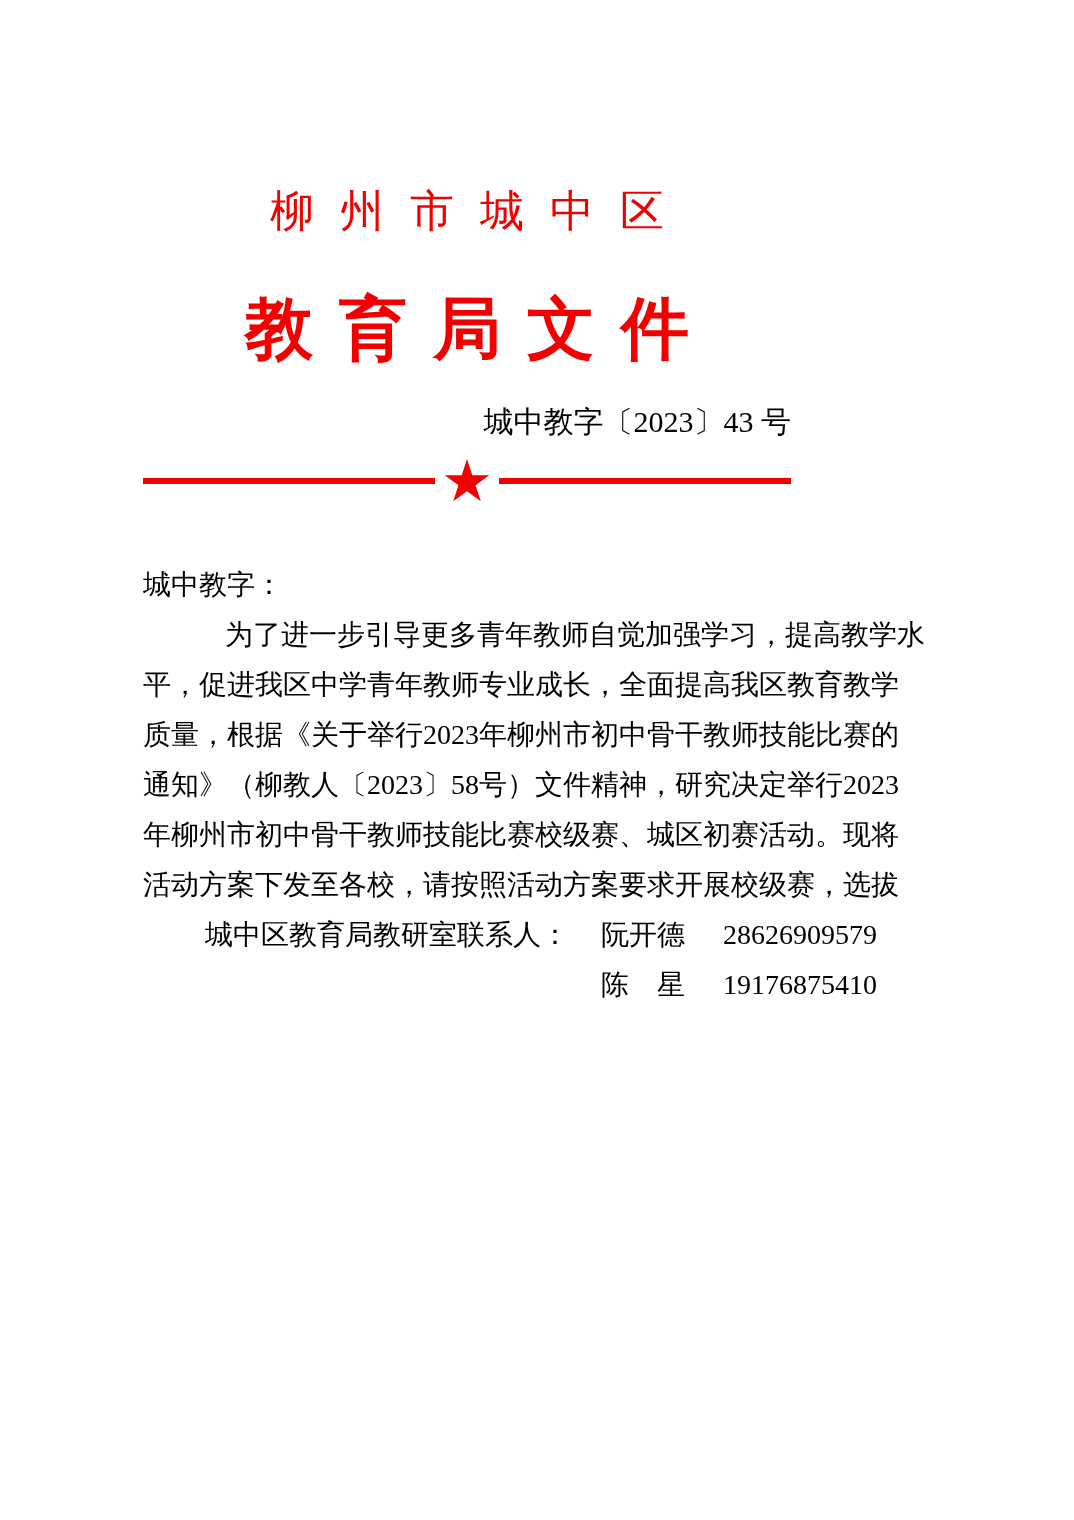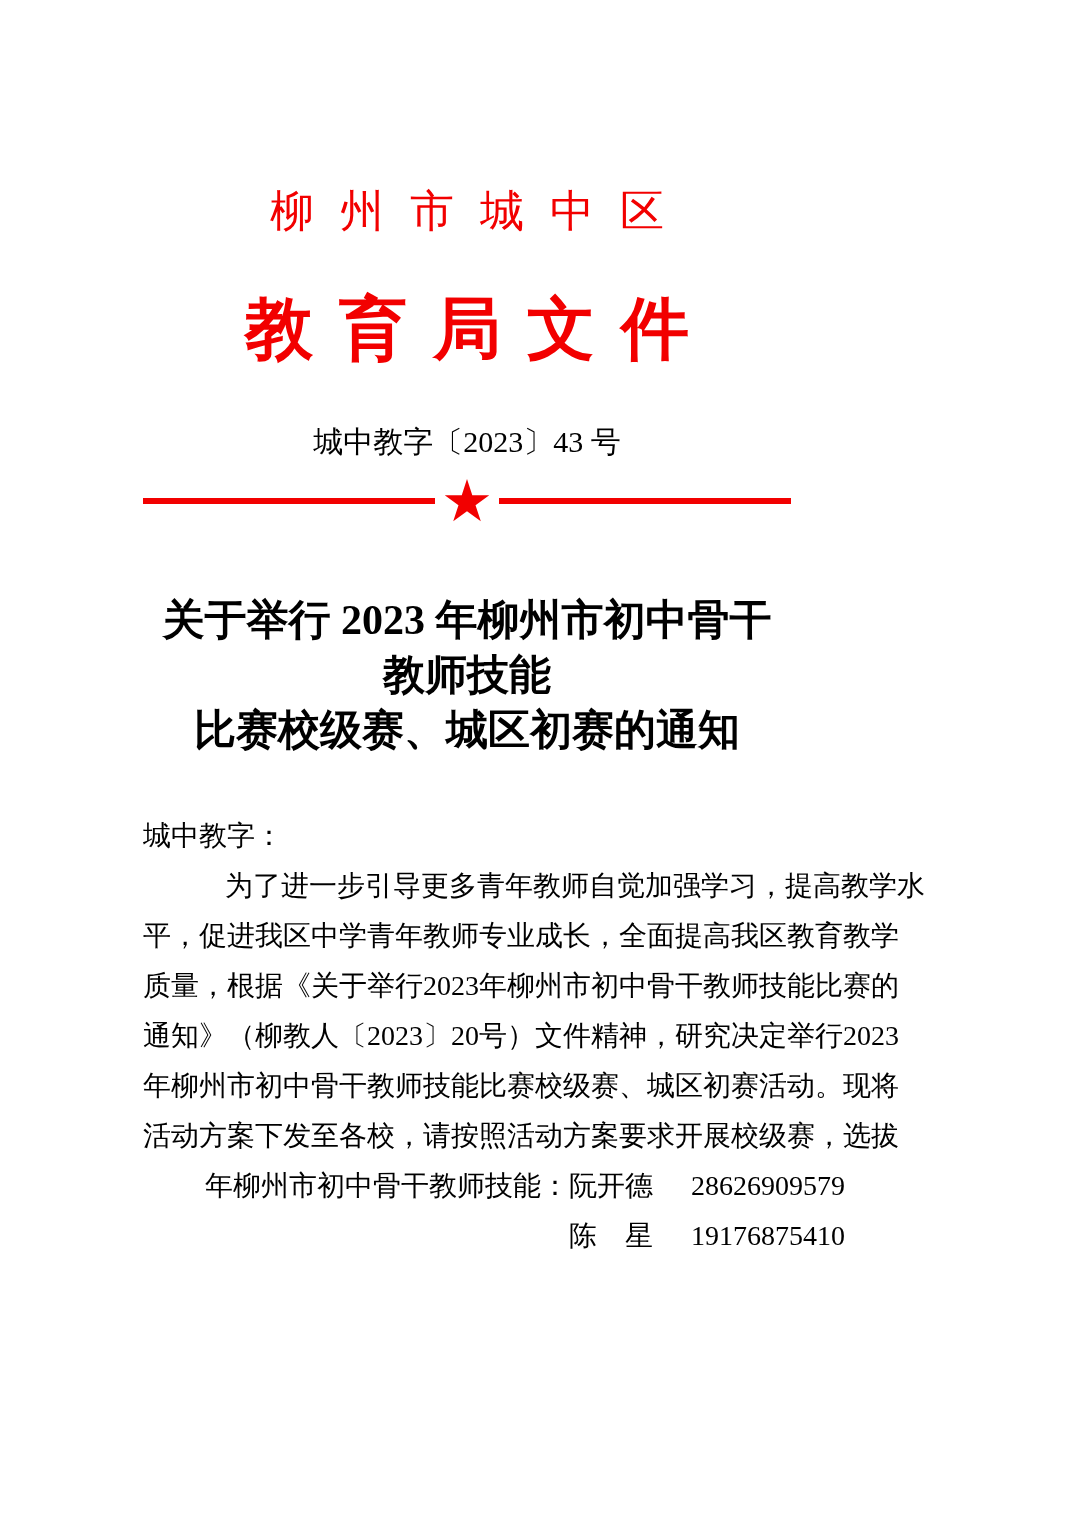--- a/index.html
+++ b/index.html
@@ -25,22 +25,22 @@
     color: var(--red);
     font-size: 68px; line-height: 88px;
     font-weight: bold;
     margin-top: 45px;
     text-align: center;
     letter-spacing: 26px; text-indent: 26px;
     white-space: nowrap;
   }
   .docnum {
     font-size: 30px; line-height: 38px;
-    margin-top: 50px;
-    text-align: center;
+    margin-top: 30px;
+    text-align: right;
   }
   .rule {
     margin-top: 14px;
     height: 52px;
     display: flex; align-items: center;
   }
   .rule .seg { flex: 1; height: 6px; background: var(--red); }
   .rule .star {
     color: var(--red);
     font-size: 58px; line-height: 52px;
@@ -53,44 +53,40 @@
     font-weight: bold;
     text-align: center;
   }
   .bodytext {
     margin-top: 53px;
     font-size: 28px; line-height: 50px;
   }
   [data-justify] { display: flex; justify-content: space-between; }
   .indent { padding-left: 82px; }
   .contact { padding-left: 62px; white-space: nowrap; }
-  .cname { display: inline-block; width: 122px; }
+  .cname { display: inline-block; width: 122px; margin-left: 32px; }
   .ghost { visibility: hidden; }
 </style>
 </head>
 <body>
 
 <div class="page">
 
   <div class="org1">柳州市城中区</div>
 
   <div class="org2">教育局文件</div>
 
   <div class="docnum">城中教字〔2023〕43 号</div>
 
   <div class="rule">
     <div class="seg"></div>
     <div class="star">★</div>
     <div class="seg"></div>
   </div>
 
-  <div class="title">
-    <div>关于举行 2023 年柳州市初中骨干教师技能</div>
-    <div>比赛校级赛、城区初赛的通知</div>
-  </div>
 
   <div class="bodytext">
     <div class="bline">城中教字：</div>
 
     <div class="bline indent" data-justify="">
         <span>为</span>
         <span>了</span>
         <span>进</span>
         <span>一</span>
         <span>步</span>
@@ -176,21 +172,21 @@
         <span>通</span>
         <span>知</span>
         <span>》</span>
         <span>（</span>
         <span>柳</span>
         <span>教</span>
         <span>人</span>
         <span>〔</span>
         <span>2023</span>
         <span>〕</span>
-        <span>20</span>
+        <span>58</span>
         <span>号</span>
         <span>）</span>
         <span>文</span>
         <span>件</span>
         <span>精</span>
         <span>神</span>
         <span>，</span>
         <span>研</span>
         <span>究</span>
         <span>决</span>
@@ -252,20 +248,20 @@
         <span>展</span>
         <span>校</span>
         <span>级</span>
         <span>赛</span>
         <span>，</span>
         <span>选</span>
         <span>拔</span>
       </div>
 
     <div class="bline contact">
-      <span>年柳州市初中骨干教师技能：</span><span class="cname">阮开德</span><span>28626909579</span>
+      <span>城中区教育局教研室联系人：</span><span class="cname">阮开德</span><span>28626909579</span>
     </div>
     <div class="bline contact">
       <span class="ghost">城中区教育局教研室联系人：</span><span class="cname">陈　星</span><span>19176875410</span>
     </div>
   </div>
 
 </div>
 
 </body></html>

